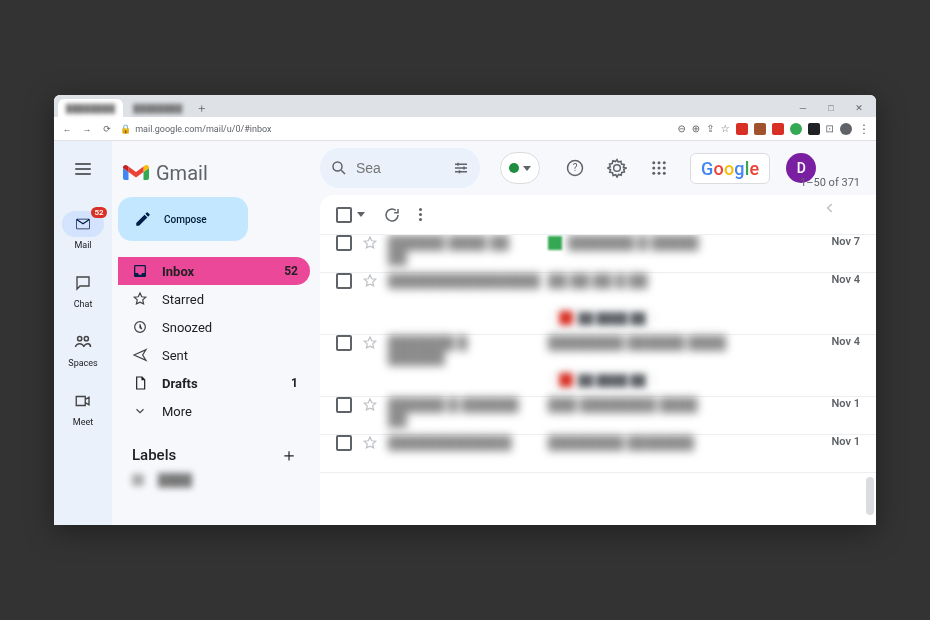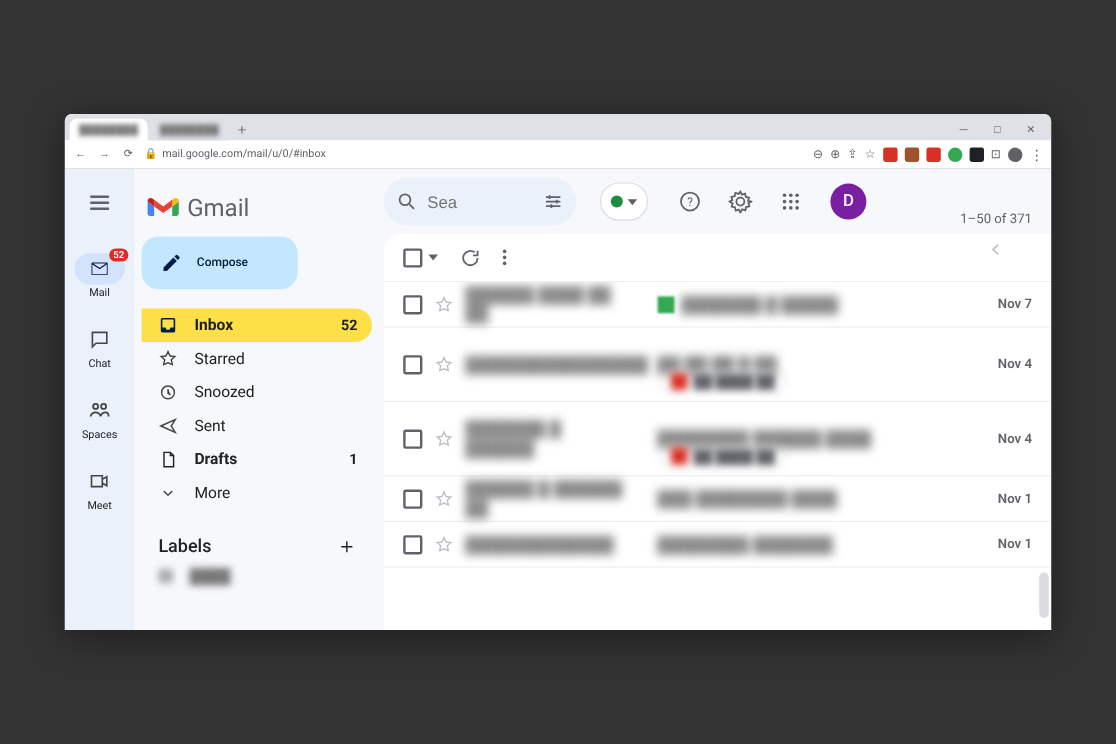--- a/index.html
+++ b/index.html
@@ -115,21 +115,21 @@
     width: 130px;
   }
   .folders { margin-top: 16px; display:flex; flex-direction:column; }
   .folder {
     height:28px; border-radius:0 14px 14px 0;
     display:flex; align-items:center; gap:14px;
     padding: 0 12px 0 14px;
     font-size:13px; color:#202124; cursor:pointer;
   }
   .folder .cnt { margin-left:auto; font-size:12px; }
-  .folder.active { background:#fde047; font-weight:700; }
+  .folder.active { background:#ec4899; font-weight:700; }
   .folder.bold { font-weight:700; }
   .fx { width:16px; display:flex; justify-content:center; color:#202124; }
   .labels-hd {
     margin-top: 18px; display:flex; align-items:center; justify-content:space-between;
     padding: 0 12px 0 14px; font-size:15px; font-weight:500; color:#202124;
   }
   .plus { font-size:18px; cursor:pointer; }
   .labelrow { height:26px; display:flex; align-items:center; padding-left:14px; gap:14px; filter: blur(3px); }
   .labelrow .sw { width:12px; height:12px; border-radius:2px; background:#aaa; }
   .labelrow .txt { color:#777; font-size:12px; }
@@ -164,21 +164,21 @@
     display:flex; align-items:center; padding: 0 16px; gap:18px;
   }
   .cb { width:16px; height:16px; border:2px solid #5f6368; border-radius:2px; cursor:pointer; position:relative; }
   .cb-wrap { display:flex; align-items:center; gap:2px; cursor:pointer; }
   .tool-right { margin-left:auto; display:flex; align-items:center; gap:6px; color:#5f6368; font-size:11px;flex-direction:column; }
   .chev { width:26px; height:26px; display:flex; align-items:center; justify-content:center; cursor:pointer; border-radius:50%; }
 
   .list { flex:1; background:#fff; overflow-y:auto; position:relative; }
   .scrollthumb { position:absolute; right:2px; width:8px; height:38px; background:#dadce0; border-radius:4px; bottom:10px; }
   .row {
-    display:flex; align-items:center; padding: 0 16px;
+    display:flex; align-items:flex-start; padding: 0 16px;
     border-bottom:1px solid #eceff1; cursor:pointer; font-size:13px; color:#5f6368;
     position:relative;
   }
   .row.h1 { height:38px; }
   .row.h2 { height:62px; }
   .row .star { margin:0 10px; color:#bdc1c6; cursor:pointer; }
   .row .sender { display:flex; align-items:center; gap:6px; width:140px; }
   .row .blur { filter: blur(4px); color:#888; letter-spacing:.3px; }
   .row .subject { margin-left:20px; display:flex; align-items:center; gap:6px; flex:1; }
   .row .date { margin-left:auto; font-size:11px; color:#5f6368; font-weight:600; }
@@ -410,20 +410,21 @@
                   <circle cx="5" cy="12" r="2"></circle>
                   <circle cx="12" cy="12" r="2"></circle>
                   <circle cx="19" cy="12" r="2"></circle>
                   <circle cx="5" cy="19" r="2"></circle>
                   <circle cx="12" cy="19" r="2"></circle>
                   <circle cx="19" cy="19" r="2"></circle>
                 </g>
               </svg>
             </div>
         </div>
+        <div class="google-logo-chip"><span>G</span><span>o</span><span>o</span><span>g</span><span>l</span><span>e</span></div>
         <div class="avatar">
             <span>D</span>
           </div>
       </div>
 
       <div class="toolbar">
         <div class="cb-wrap">
           <span class="cb"></span>
           <span class="triangle-down" style="margin-left:3px"></span>
         </div>

